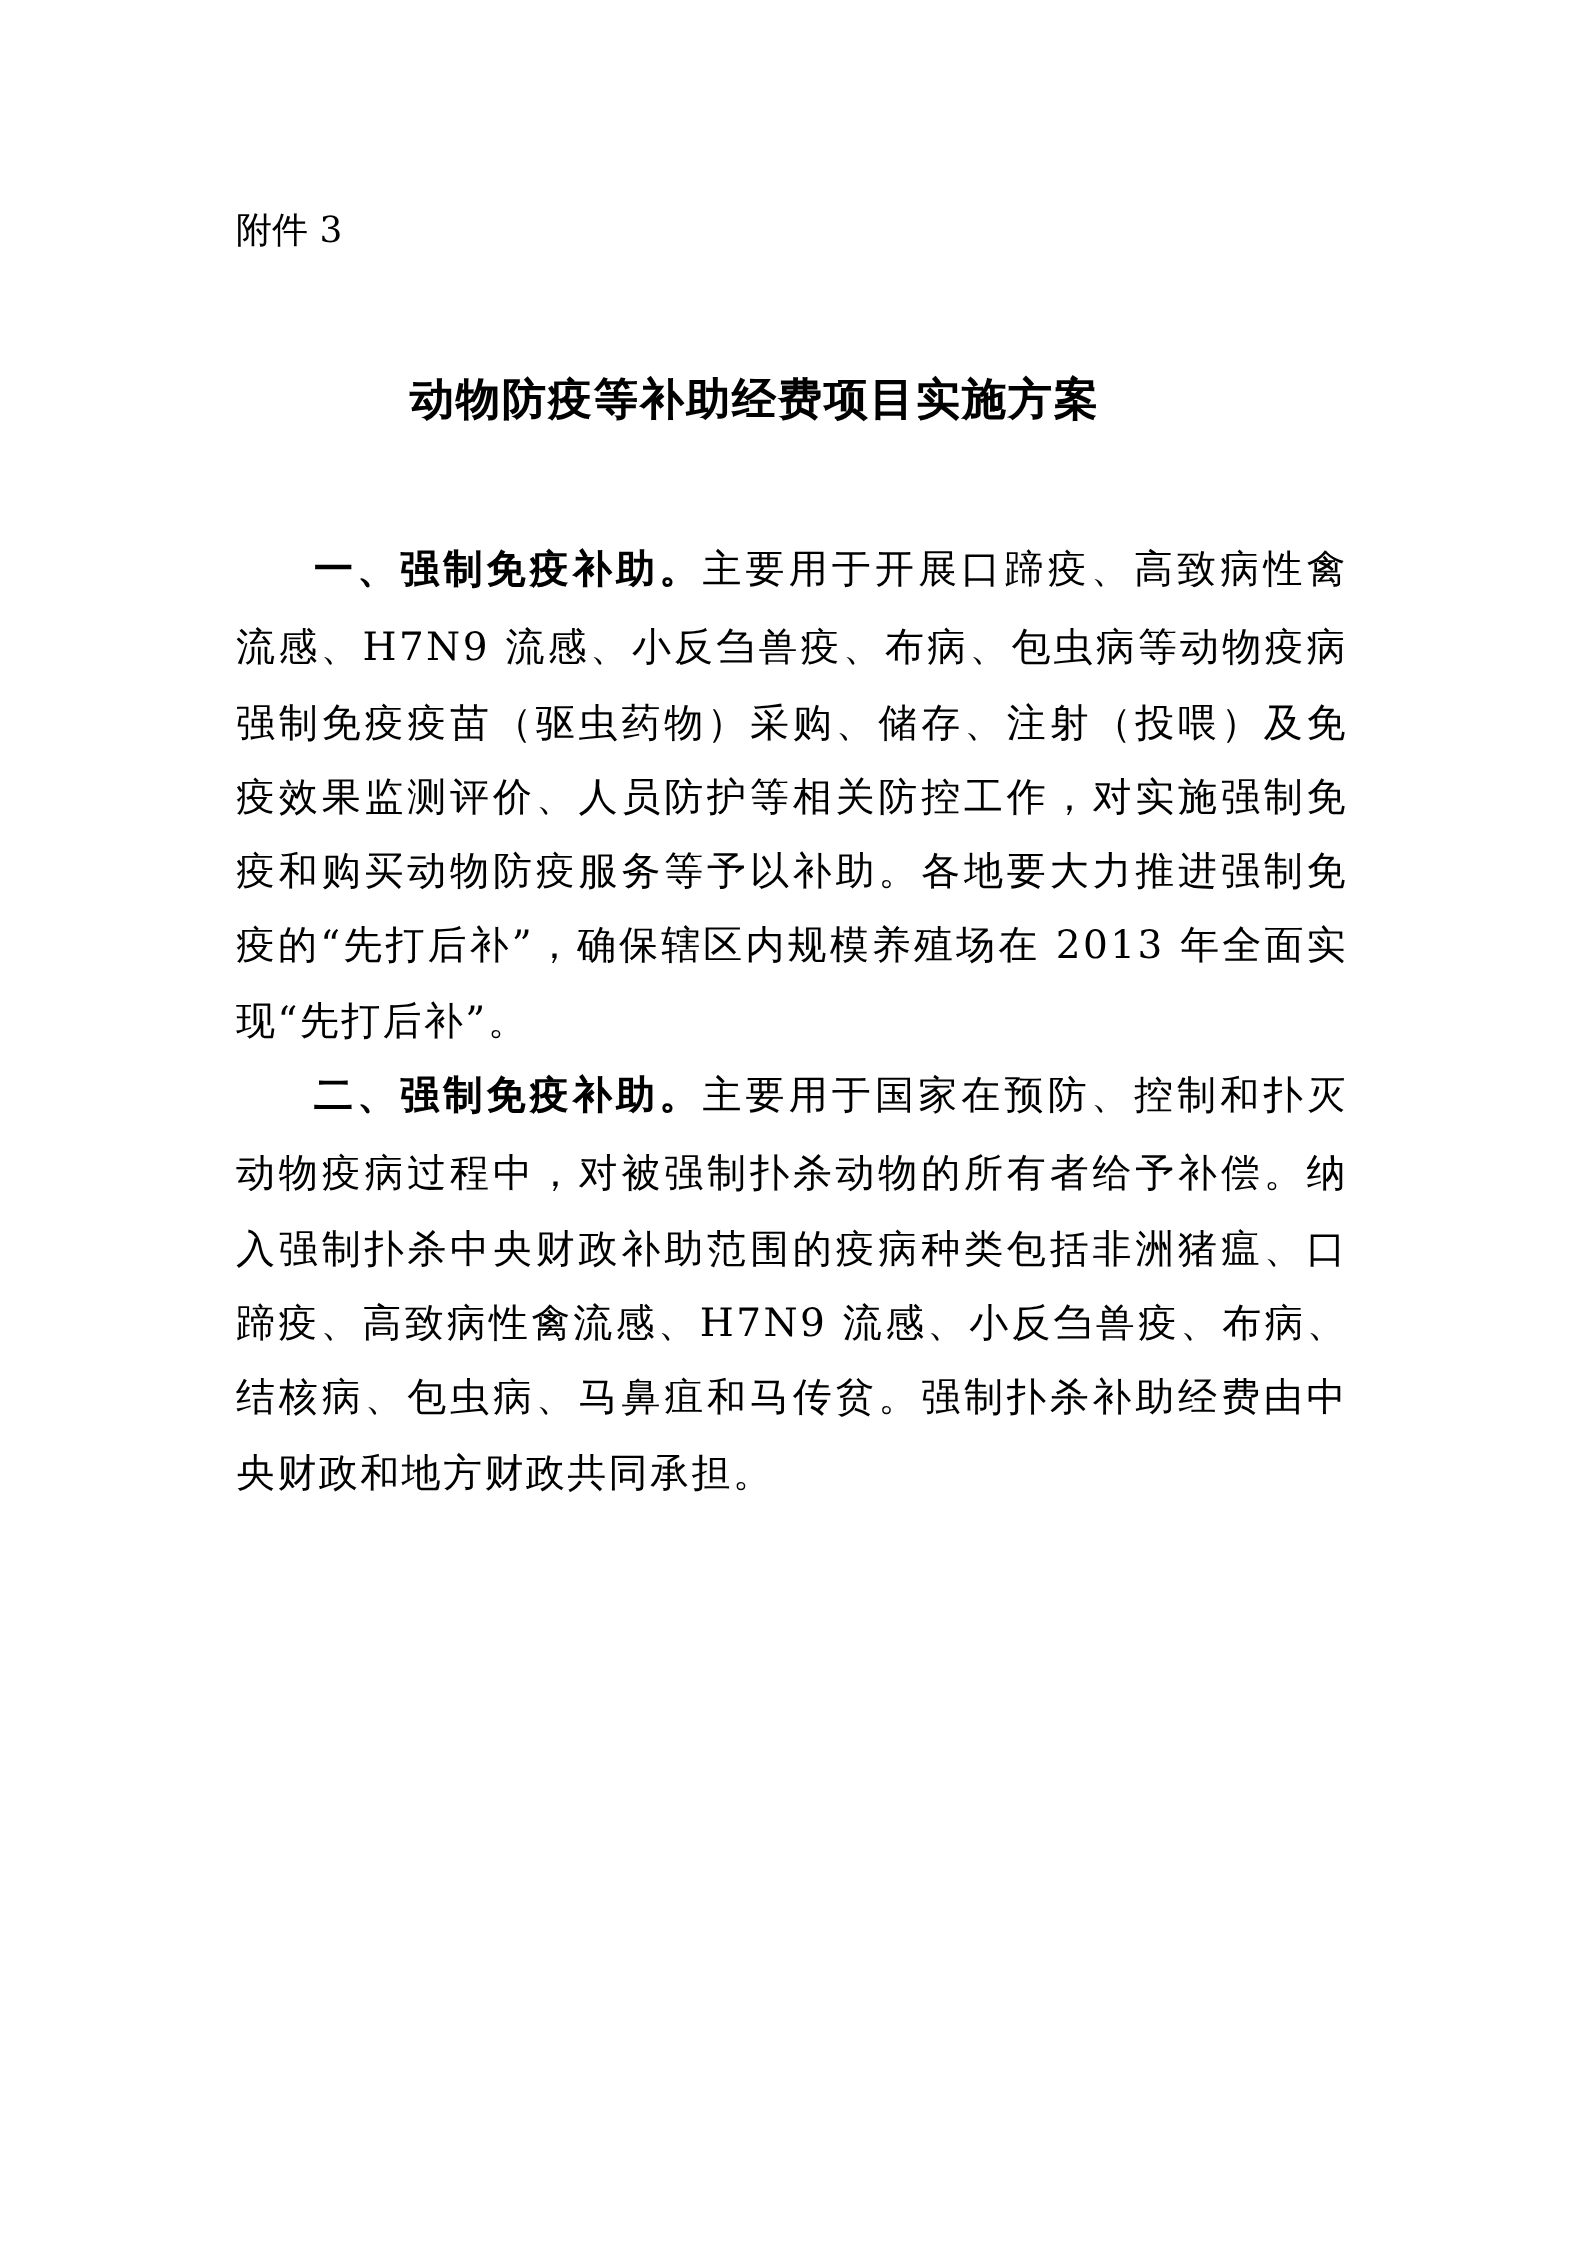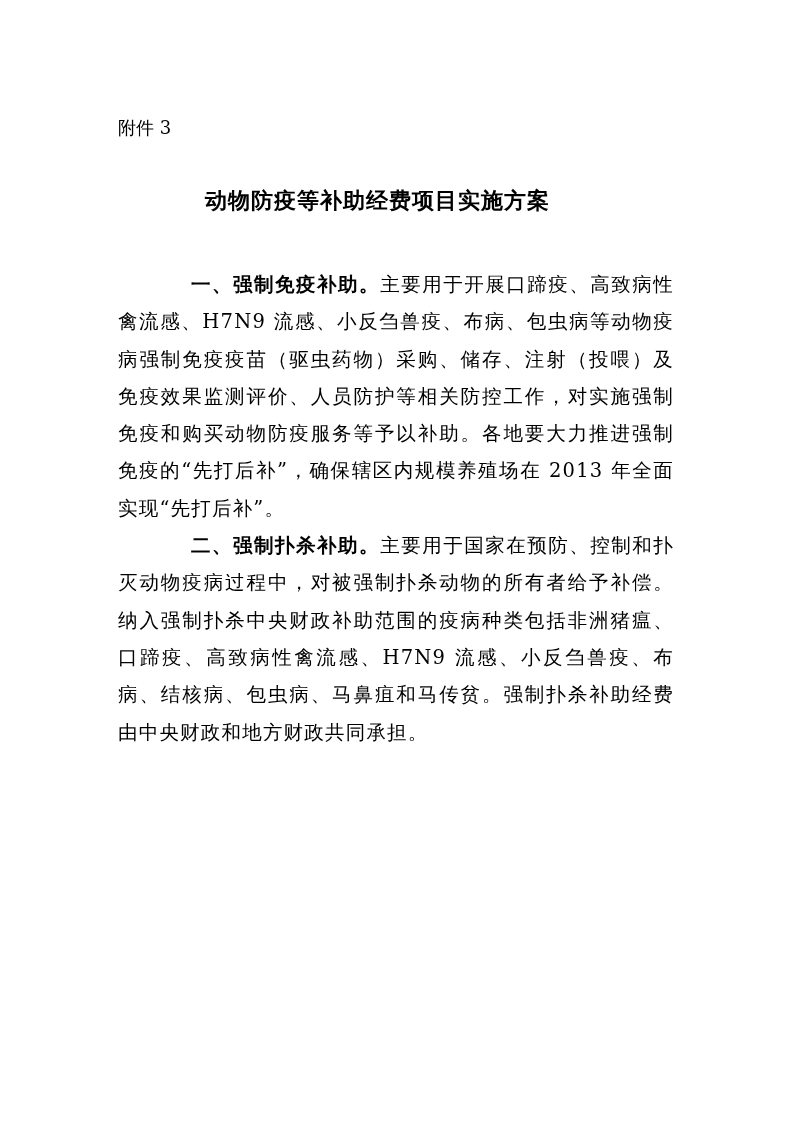--- a/index.html
+++ b/index.html
@@ -1,32 +1,32 @@
 <!DOCTYPE html>
 <html><head>
 <meta charset="utf-8">
 <style>
   html, body { margin: 0; padding: 0; background: #ffffff; }
   body { width: 793px; height: 1122px; position: relative; overflow: hidden;
          font-family: "DejaVu Serif", "Liberation Serif", serif; color: #000; }
-  .attachment { position: absolute; left: 118px; top: 116px; font-size: 18px; line-height: 24px; }
+  .attachment { position: absolute; left: 118px; top: 104px; font-size: 18px; line-height: 24px; }
   .title { position: absolute; left: 0; width: 755px; top: 186px; text-align: center;
            font-size: 22px; font-weight: bold; line-height: 28px; letter-spacing: 1px; }
   .body { position: absolute; left: 118px; top: 266px; width: 556px; }
   .para { margin: 0; font-size: 19.5px; line-height: 37.3px; text-align: justify;
           text-indent: 2em; letter-spacing: 1.2px; }
-  .para b { font-weight: bold; font-family: Liberation Serif, serif; margin-left: 34px; }
+  .para b { font-weight: bold; font-family: Liberation Mono, monospace; }
 </style>
 </head>
 <body>
 
 <div class="attachment">附件 3</div>
 
 <div class="title">动物防疫等补助经费项目实施方案</div>
 
 <div class="body">
   <p class="para">
     <b>一、强制免疫补助。</b><span>主要用于开展口蹄疫、高致病性禽流感、H7N9 流感、小反刍兽疫、布病、包虫病等动物疫病强制免疫疫苗（驱虫药物）采购、储存、注射（投喂）及免疫效果监测评价、人员防护等相关防控工作，对实施强制免疫和购买动物防疫服务等予以补助。各地要大力推进强制免疫的“先打后补”，确保辖区内规模养殖场在 2013 年全面实现“先打后补”。</span>
   </p>
   <p class="para">
-    <b>二、强制扑杀补助。</b><span>主要用于国家在预防、控制和扑灭动物疫病过程中，对被强制扑杀动物的所有者给予补偿。纳入强制扑杀中央财政补助范围的疫病种类包括非洲猪瘟、口蹄疫、高致病性禽流感、H7N9 流感、小反刍兽疫、布病、结核病、包虫病、马鼻疽和马传贫。强制扑杀补助经费由中央财政和地方财政共同承担。</span>
+    <b>二、强制免疫补助。</b><span>主要用于国家在预防、控制和扑灭动物疫病过程中，对被强制扑杀动物的所有者给予补偿。纳入强制扑杀中央财政补助范围的疫病种类包括非洲猪瘟、口蹄疫、高致病性禽流感、H7N9 流感、小反刍兽疫、布病、结核病、包虫病、马鼻疽和马传贫。强制扑杀补助经费由中央财政和地方财政共同承担。</span>
   </p>
 </div>
 
 </body></html>

